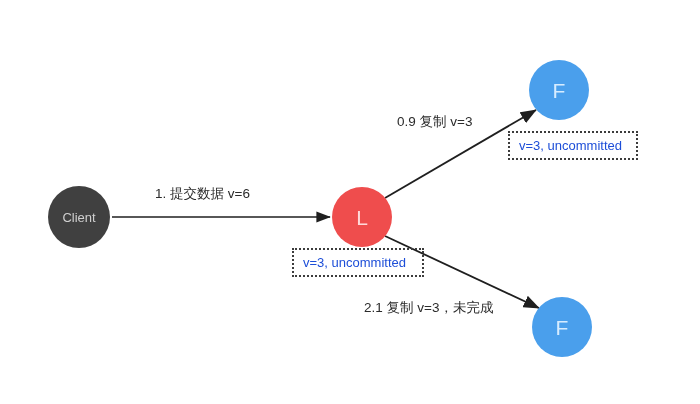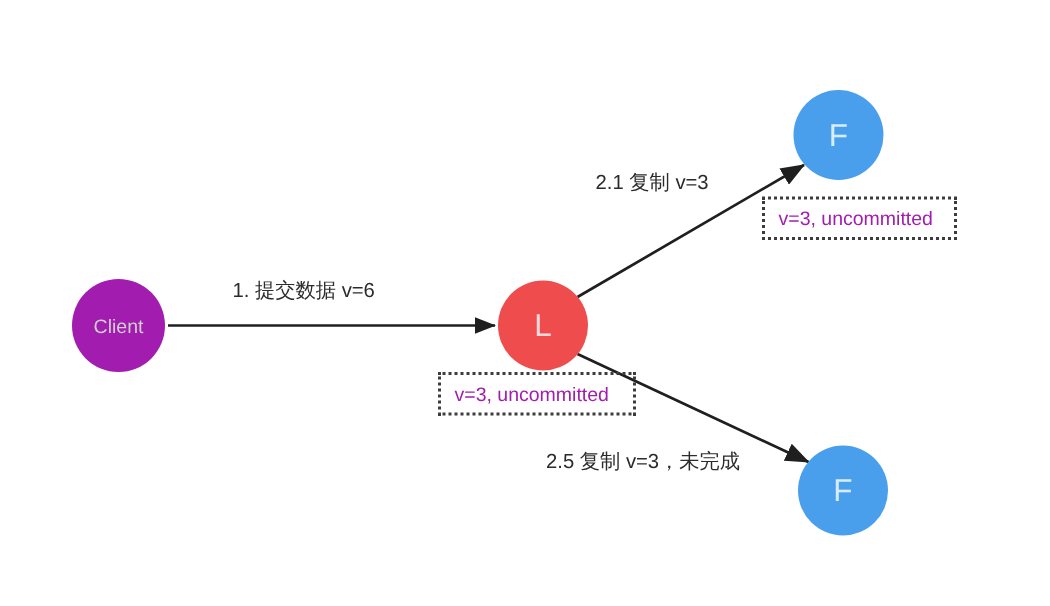--- a/index.html
+++ b/index.html
@@ -30,21 +30,21 @@
     align-items: center;
     justify-content: center;
     box-sizing: border-box;
   }
   .node-label {
     color: #ffffff;
     line-height: 1;
     user-select: none;
   }
   .node-client {
-    background: #a21caf;
+    background: #404040;
     justify-content: center;
   }
   .node-client .node-label {
     font-size: 13px;
     color: #cfcfcf;
   }
   .node-leader {
     background: #ef4d4d;
   }
   .node-leader .node-label {
@@ -72,21 +72,21 @@
     position: absolute;
     border: 2px dotted #3c3c3c;
     background: transparent;
     box-sizing: border-box;
     display: flex;
     align-items: center;
     padding: 0 9px;
   }
   .note-box .note-text {
     font-size: 13px;
-    color: #a21caf;
+    color: #1d4ed8;
     white-space: nowrap;
     line-height: 1;
   }
 </style>
 </head>
 <body>
 
 <div id="canvas">
 
   <svg id="edges" viewBox="0 0 700 404" width="700" height="404" xmlns="http://www.w3.org/2000/svg">
@@ -111,23 +111,23 @@
   <div class="node node-follower" style="left:529px; top:60px; width:60px; height:60px;">
     <span class="node-label">F</span>
   </div>
 
   <div class="node node-follower" style="left:532px; top:297px; width:60px; height:60px;">
     <span class="node-label">F</span>
   </div>
 
   <div class="edge-label" style="left:155px; top:186px;">1. 提交数据 v=6</div>
 
-  <div class="edge-label" style="left:397px; top:114px;">2.1 复制 v=3</div>
+  <div class="edge-label" style="left:397px; top:114px;">0.9 复制 v=3</div>
 
-  <div class="edge-label" style="left:364px; top:300px;">2.5 复制 v=3，未完成</div>
+  <div class="edge-label" style="left:364px; top:300px;">2.1 复制 v=3，未完成</div>
 
   <div class="note-box" style="left:508px; top:131px; width:130px; height:29px;">
     <span class="note-text">v=3, uncommitted</span>
   </div>
 
   <div class="note-box" style="left:292px; top:248px; width:132px; height:29px;">
     <span class="note-text">v=3, uncommitted</span>
   </div>
 
 </div>

